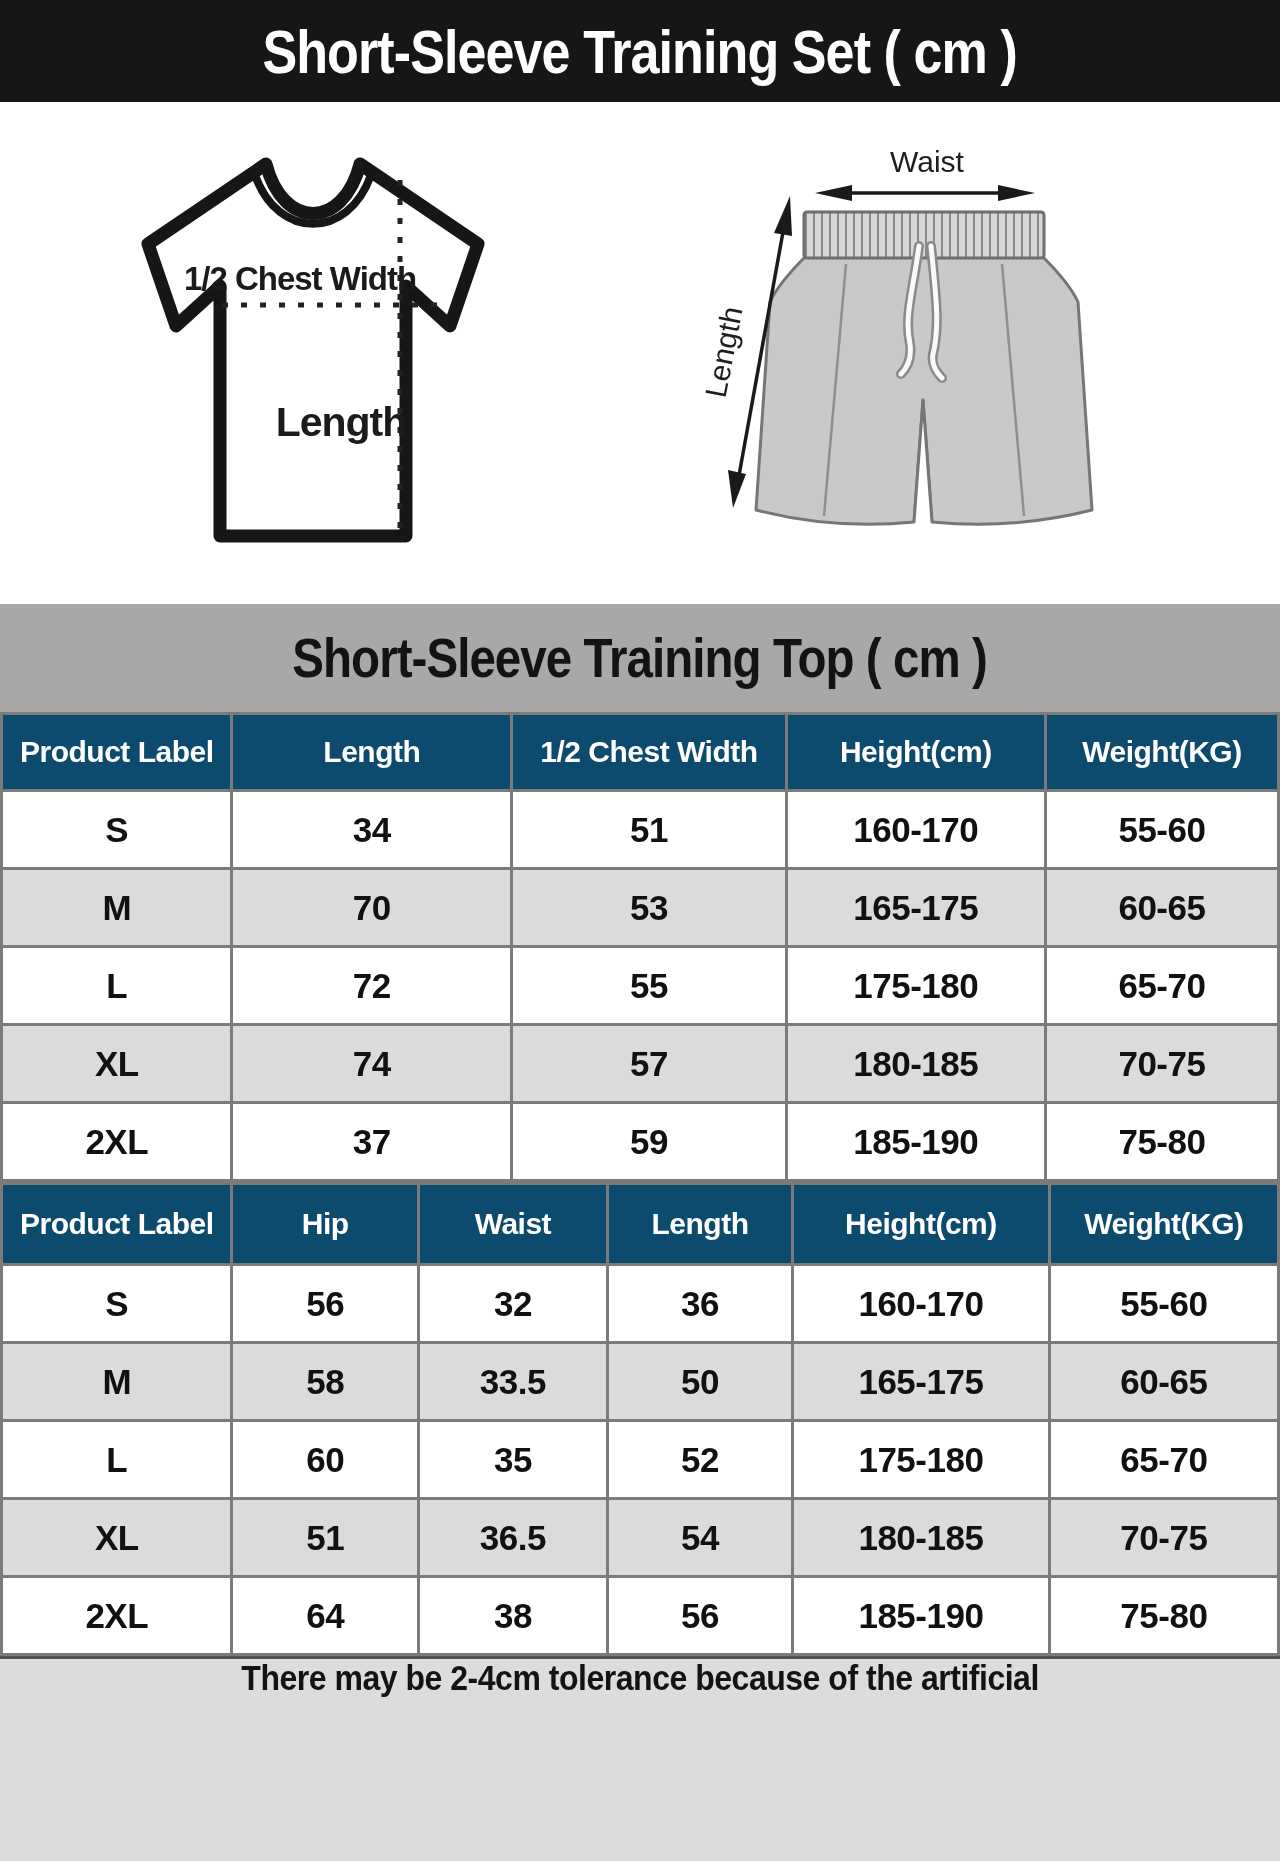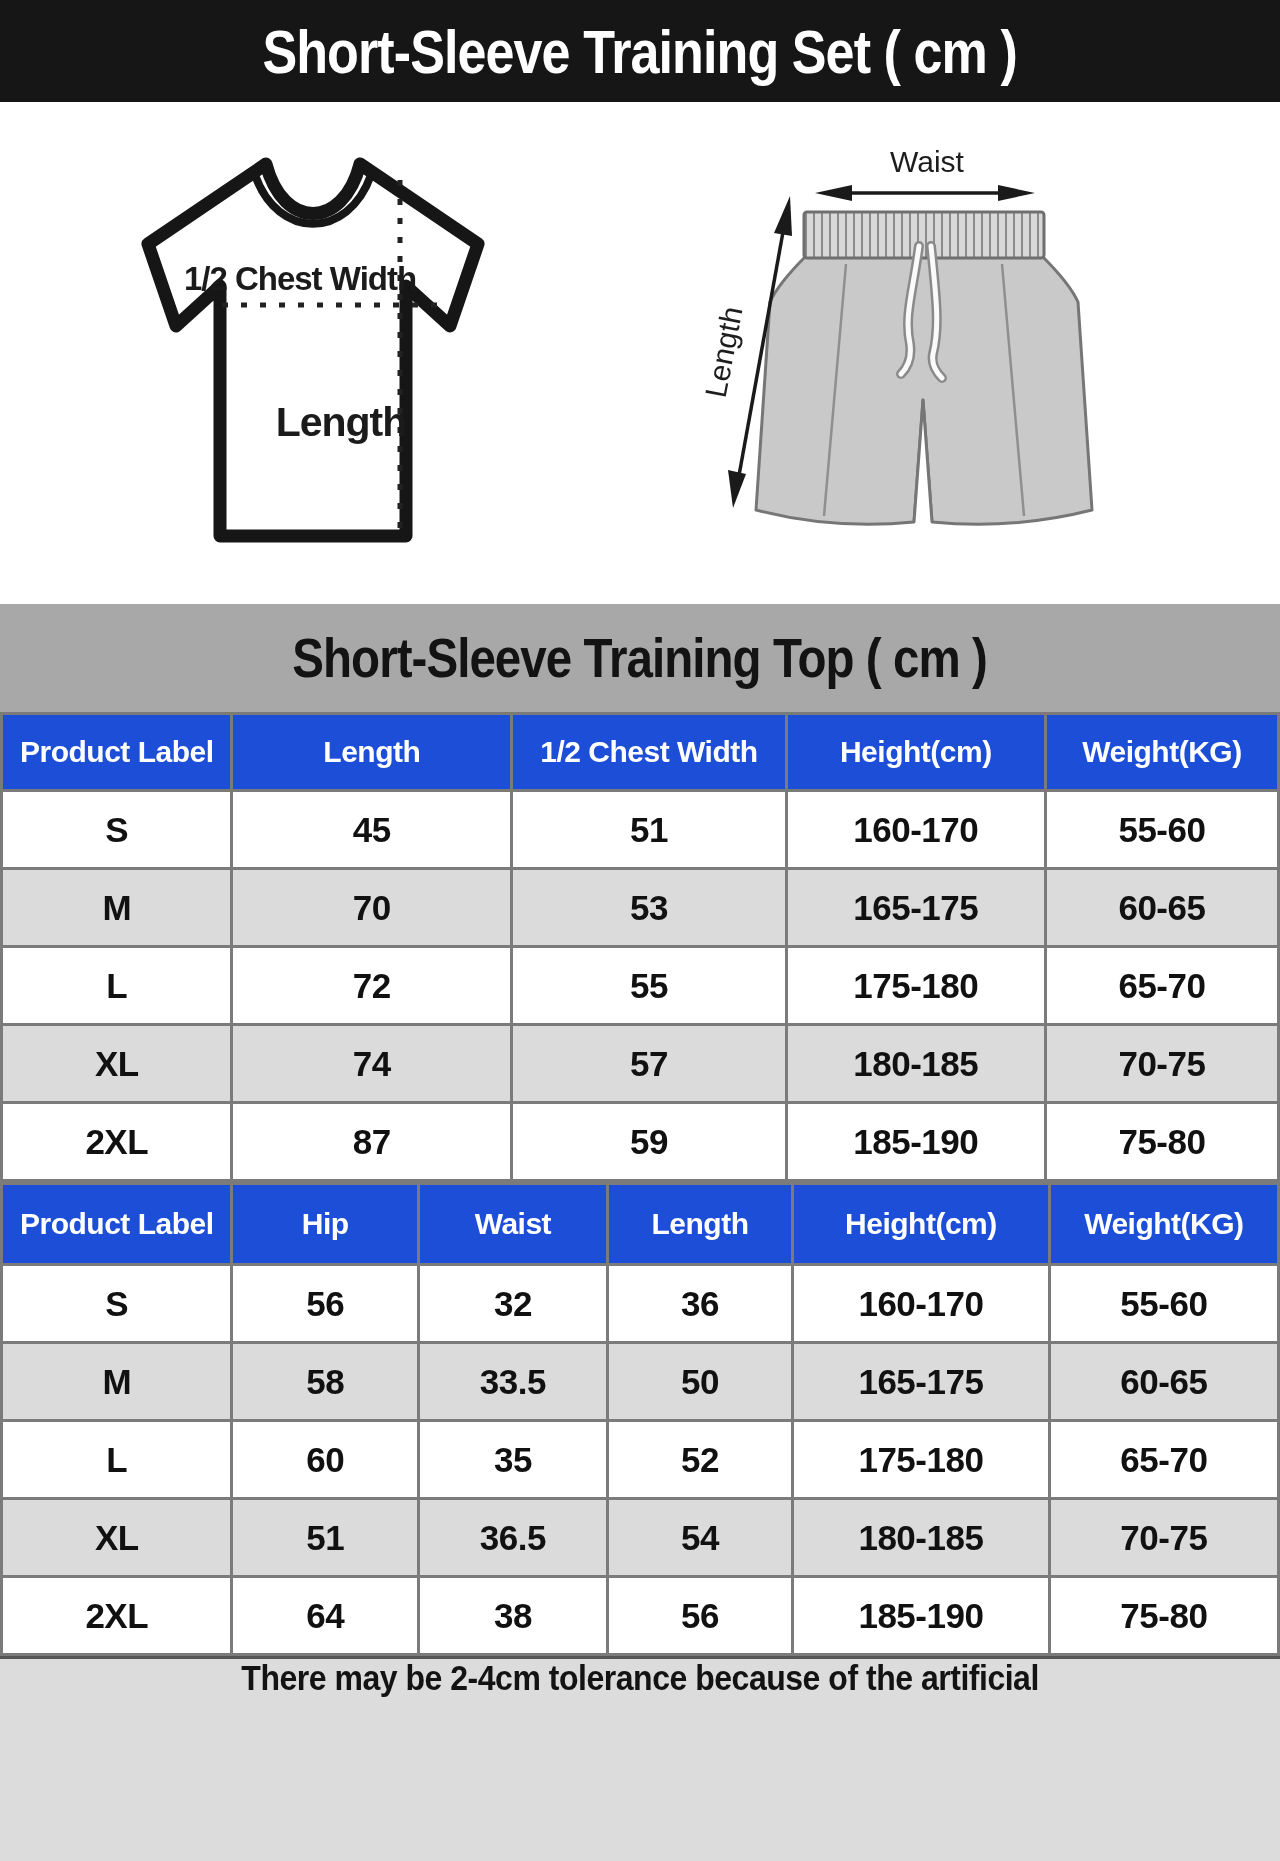--- a/index.html
+++ b/index.html
@@ -61,21 +61,21 @@
     flex:0 0 auto;
   }
   table.size-table th,
   table.size-table td{
     border:3px solid #7b7b7b;
     text-align:center;vertical-align:middle;
     font-weight:700;letter-spacing:-0.5px;font-stretch:condensed;
     padding:0;
   }
   table.size-table th{
-    background:#1d4ed8;color:#ffffff;font-size:30px;height:74px;
+    background:#0c4a6e;color:#ffffff;font-size:30px;height:74px;
   }
   table.t2 th{height:78px;}
   table.size-table td{
     background:#ffffff;color:#111111;font-size:35px;height:75px;
   }
   table.size-table tbody tr:nth-child(even) td{background:#dbdbdb;}
   
   .t1 col:nth-child(1){width:18.05%;}
   .t1 col:nth-child(2){width:21.9%;}
   .t1 col:nth-child(3){width:21.5%;}
@@ -172,21 +172,21 @@
           <th>Product Label</th>
           <th>Length</th>
           <th>1/2 Chest Width</th>
           <th>Height(cm)</th>
           <th>Weight(KG)</th>
         </tr>
     </thead>
     <tbody>
         <tr>
           <td>S</td>
-          <td>45</td>
+          <td>34</td>
           <td>51</td>
           <td>160-170</td>
           <td>55-60</td>
         </tr>
         <tr>
           <td>M</td>
           <td>70</td>
           <td>53</td>
           <td>165-175</td>
           <td>60-65</td>
@@ -200,21 +200,21 @@
         </tr>
         <tr>
           <td>XL</td>
           <td>74</td>
           <td>57</td>
           <td>180-185</td>
           <td>70-75</td>
         </tr>
         <tr>
           <td>2XL</td>
-          <td>87</td>
+          <td>37</td>
           <td>59</td>
           <td>185-190</td>
           <td>75-80</td>
         </tr>
       </tbody>
   </table>
 
 
   <table class="size-table t2">
     <colgroup>

